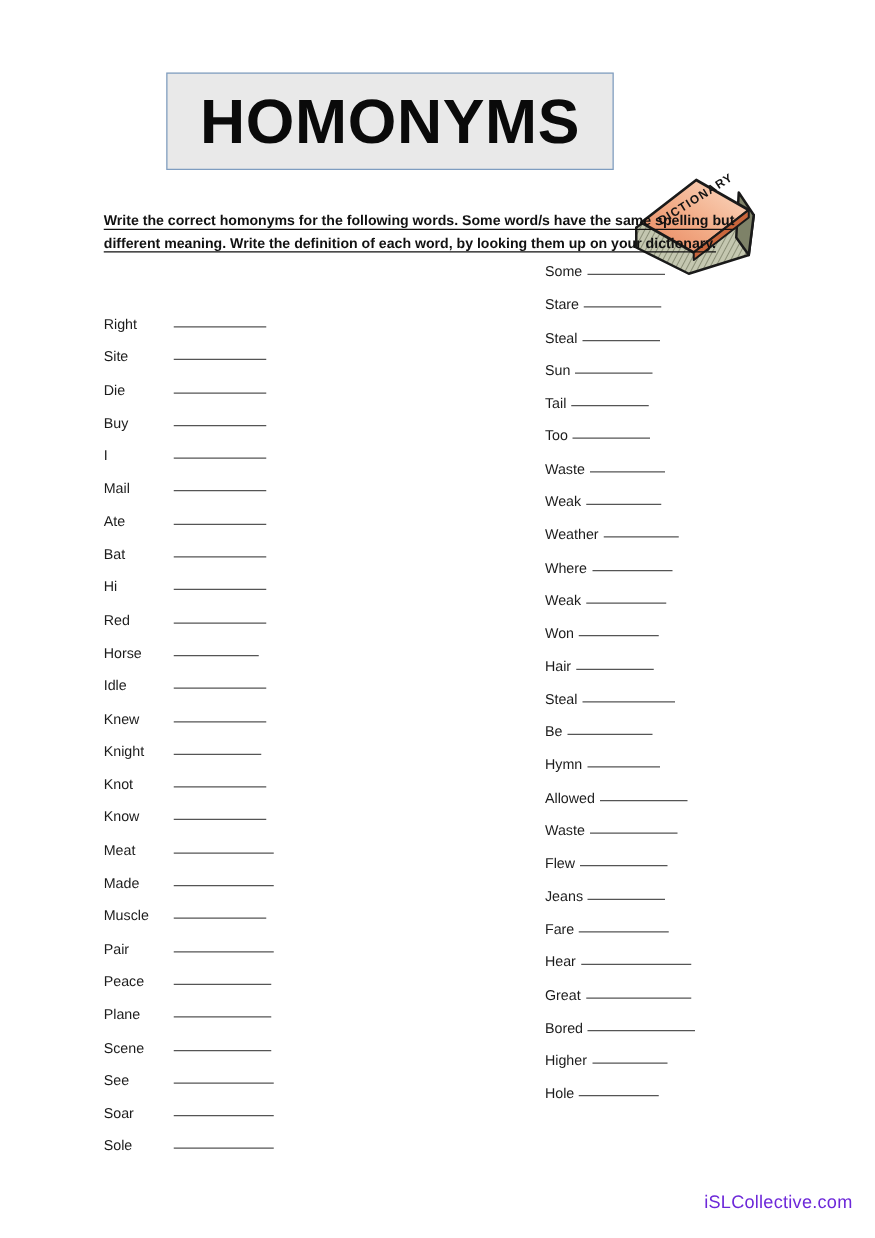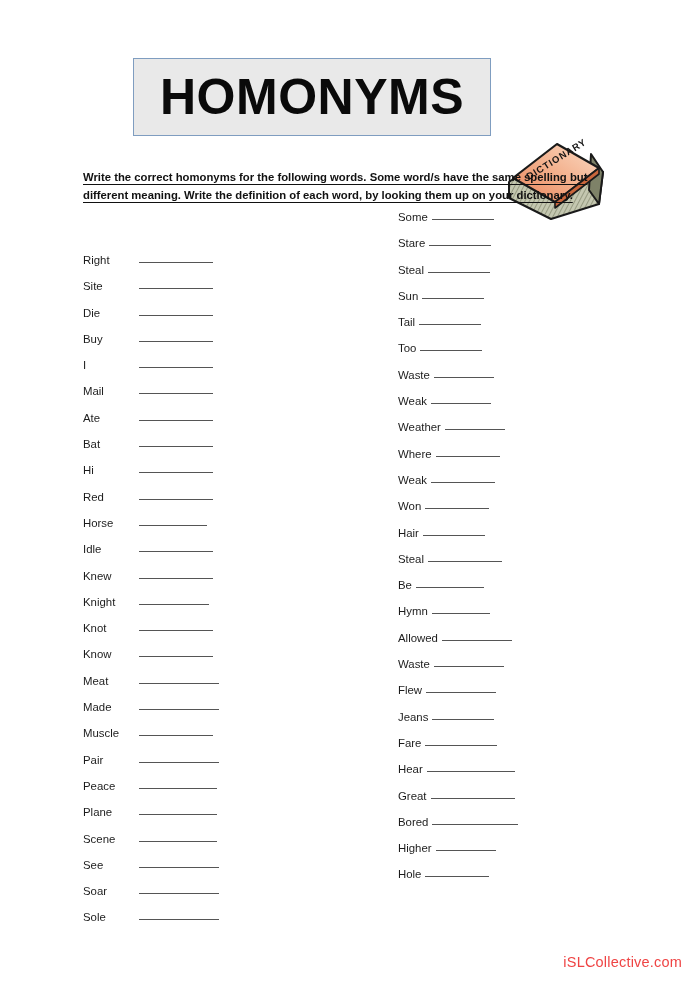--- a/index.html
+++ b/index.html
@@ -88,21 +88,21 @@
     position: absolute;
     left: 0;
     top: 210px;
     width: 700px;
   }
   .col {
     position: absolute;
     top: 0;
   }
   .col-left  { left: 83px;  width: 260px; }
-  .col-right { left: 398px; width: 260px; }
+  .col-right { left: 436px; width: 260px; }
 
   .row {
     height: 26.3px;
     display: flex;
     align-items: baseline;
     font-size: 11.4px;
     color: #1c1c1c;
     font-family: "Liberation Sans", sans-serif;
     white-space: nowrap;
   }
@@ -120,21 +120,21 @@
     top: -1px;
   }
 
   
   .footer {
     position: absolute;
     right: 18px;
     bottom: 20px;
     font-family: "Liberation Sans", sans-serif;
     font-size: 14.5px;
-    color: #ef4444;
+    color: #6d28d9;
     letter-spacing: 0.2px;
   }
 </style>
 </head>
 <body>
 
 <div class="page">
 
   <div class="header">
 

